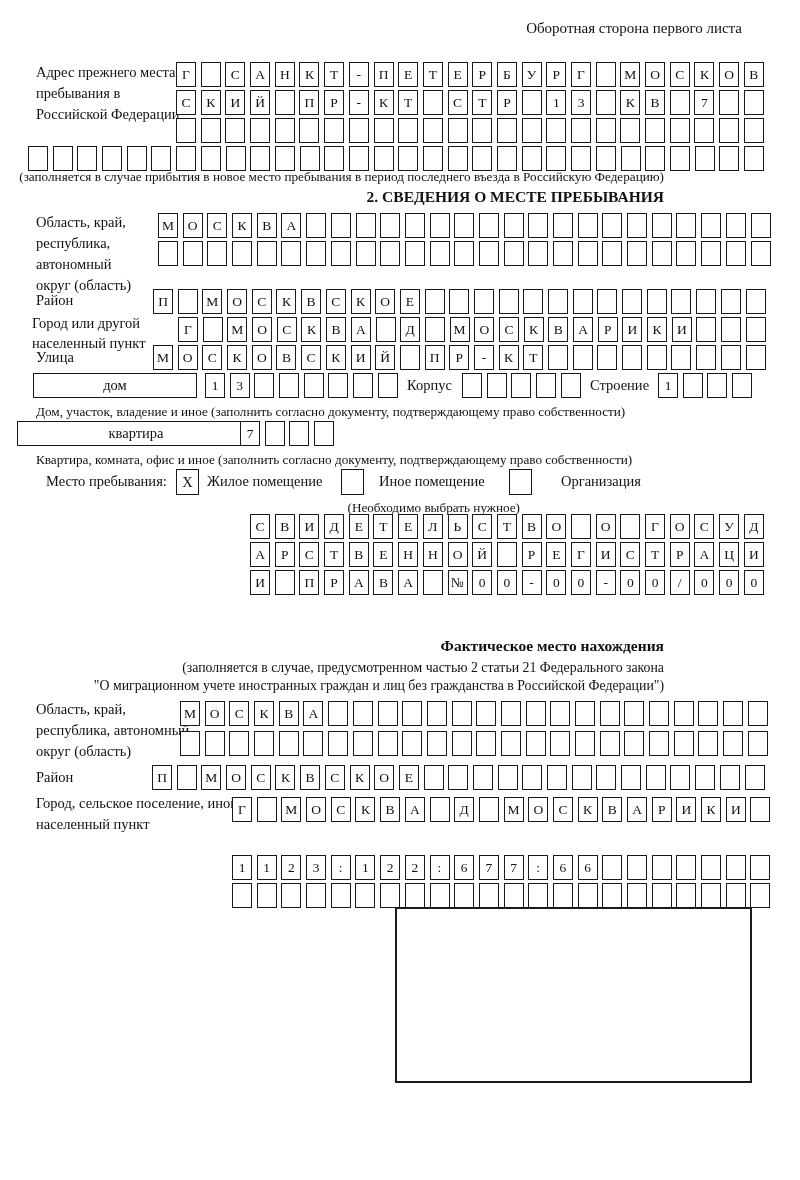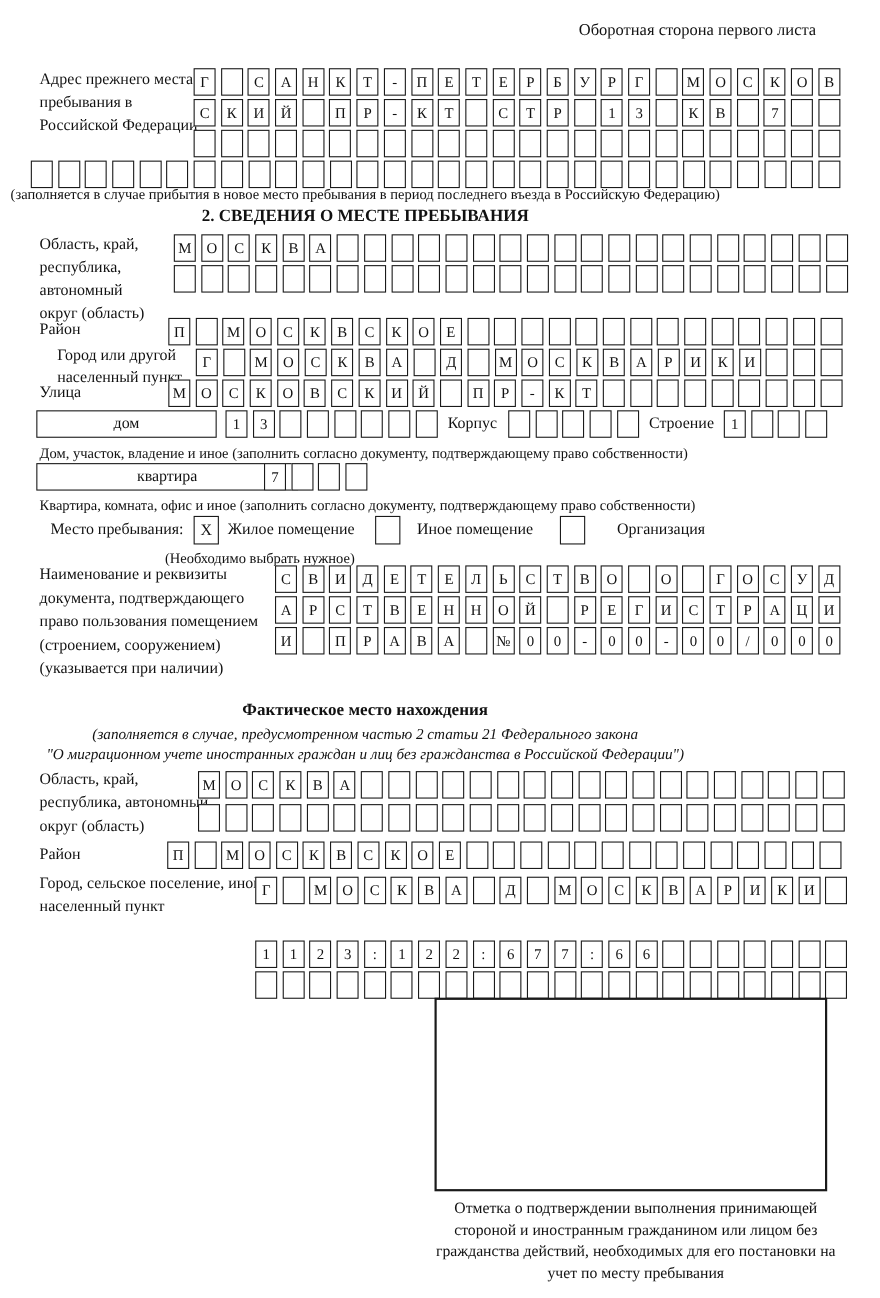--- a/index.html
+++ b/index.html
@@ -1,35 +1,35 @@
 <!DOCTYPE html>
 <html><head>
 <meta charset="utf-8">
 <style>
   html,body{margin:0;padding:0;background:#fff;}
   .page{position:relative;width:800px;height:1180px;background:#ffffff;
         font-family:"Liberation Serif","DejaVu Serif",serif;color:#111;overflow:hidden;}
   .corner{position:absolute;top:20px;right:58px;font-size:15px;}
   .lbl{position:absolute;font-size:14.5px;line-height:21px;hyphens:none;}
   .note{position:absolute;font-size:13.2px;}
-  .ctr{left:0;width:664px;text-align:center;}
+  .ctr{left:0;width:664px;text-align:right;}
   .title{position:absolute;font-weight:bold;font-size:15.5px;font-family:Liberation Serif, serif;}
   .grid{position:absolute;display:flex;gap:4.7px;}
   .cell{flex:0 0 20px;height:25px;box-sizing:border-box;border:1.6px solid #1a1a1a;
         display:flex;align-items:center;justify-content:center;font-size:13.5px;background:#fff;}
   .wbox{position:absolute;height:25px;box-sizing:border-box;border:1.6px solid #1a1a1a;
         display:flex;align-items:center;justify-content:center;font-size:14.5px;}
   .inline-lbl{position:absolute;font-size:14.5px;}
   .chk{position:absolute;width:23px;height:26px;box-sizing:border-box;border:1.6px solid #1a1a1a;
        display:flex;align-items:center;justify-content:center;font-size:14.5px;}
   .bigbox{position:absolute;left:395px;top:907px;width:357px;height:176px;
           box-sizing:border-box;border:2px solid #1a1a1a;}
   .stamp-note{position:absolute;left:386px;top:1090px;width:384px;text-align:center;
               font-size:14.3px;line-height:19.5px;}
-  .factnote{position:absolute;font-size:13.8px;font-style:italic;}
+  .factnote{position:absolute;font-size:13.8px;}
 </style>
 </head>
 <body>
 
 <div class="page">
 
   <div class="corner">Оборотная сторона первого листа</div>
 
   <div class="lbl" style="left:36px;top:62px;width:148px">Адрес прежнего места пребывания в Российской Федерации</div>
   <div class="grid" style="left:176px;top:62px">
@@ -224,21 +224,21 @@
       <span class="cell"></span>
       <span class="cell"></span>
       <span class="cell"></span>
       <span class="cell"></span>
       <span class="cell"></span>
       <span class="cell"></span>
       <span class="cell"></span>
       <span class="cell"></span>
     </div>
 
-  <div class="lbl" style="left:52px;top:313px;width:150px;line-height:20px">Город или другой населенный пункт</div>
+  <div class="lbl" style="left:32px;top:313px;width:150px;line-height:20px">Город или другой населенный пункт</div>
   <div class="grid" style="left:178px;top:317px">
       <span class="cell">Г</span>
       <span class="cell"></span>
       <span class="cell">М</span>
       <span class="cell">О</span>
       <span class="cell">С</span>
       <span class="cell">К</span>
       <span class="cell">В</span>
       <span class="cell">А</span>
       <span class="cell"></span>
@@ -309,39 +309,38 @@
     </div>
   <div class="inline-lbl" style="left:590px;top:377px">Строение</div>
   <div class="grid" style="left:658px;top:373px">
       <span class="cell">1</span>
       <span class="cell"></span>
       <span class="cell"></span>
       <span class="cell"></span>
     </div>
   <div class="note" style="left:36px;top:404px">Дом, участок, владение и иное (заполнить согласно документу, подтверждающему право собственности)</div>
 
-  <div class="wbox" style="left:33px;top:421px;width:238px">квартира</div>
+  <div class="wbox" style="left:17px;top:421px;width:238px">квартира</div>
   <div class="grid" style="left:240px;top:421px">
       <span class="cell">7</span>
       <span class="cell"></span>
       <span class="cell"></span>
       <span class="cell"></span>
     </div>
   <div class="note" style="left:36px;top:452px">Квартира, комната, офис и иное (заполнить согласно документу, подтверждающему право собственности)</div>
 
   <div class="inline-lbl" style="left:46px;top:473px">Место пребывания:</div>
   <div class="chk" style="left:176px;top:469px">X</div>
   <div class="inline-lbl" style="left:207px;top:473px">Жилое помещение</div>
   <div class="chk" style="left:341px;top:469px"></div>
   <div class="inline-lbl" style="left:379px;top:473px">Иное помещение</div>
   <div class="chk" style="left:509px;top:469px"></div>
   <div class="inline-lbl" style="left:561px;top:473px">Организация</div>
-  <div class="note" style="left:150px;top:500px;width:370px;text-align:left">(Необходимо выбрать нужное)</div>
-
-  <div class="lbl" style="left:36px;top:512px;width:212px;line-height:21.5px">Наименование и реквизиты документа, подтверждающего право пользования помещением (строением, сооружением) (указывается при наличии)</div>
+  <div class="note" style="left:150px;top:500px;width:370px;text-align:right">(Необходимо выбрать нужное)</div>
+
   <div class="grid" style="left:250px;top:514px">
       <span class="cell">С</span>
       <span class="cell">В</span>
       <span class="cell">И</span>
       <span class="cell">Д</span>
       <span class="cell">Е</span>
       <span class="cell">Т</span>
       <span class="cell">Е</span>
       <span class="cell">Л</span>
       <span class="cell">Ь</span>
@@ -561,15 +560,14 @@
       <span class="cell"></span>
       <span class="cell"></span>
       <span class="cell"></span>
       <span class="cell"></span>
       <span class="cell"></span>
       <span class="cell"></span>
       <span class="cell"></span>
     </div>
 
   <div class="bigbox"></div>
-  <div class="stamp-note">Отметка о подтверждении выполнения принимающей стороной и иностранным гражданином или лицом без гражданства действий, необходимых для его постановки на учет по месту пребывания</div>
 
 </div>
 
 </body></html>

